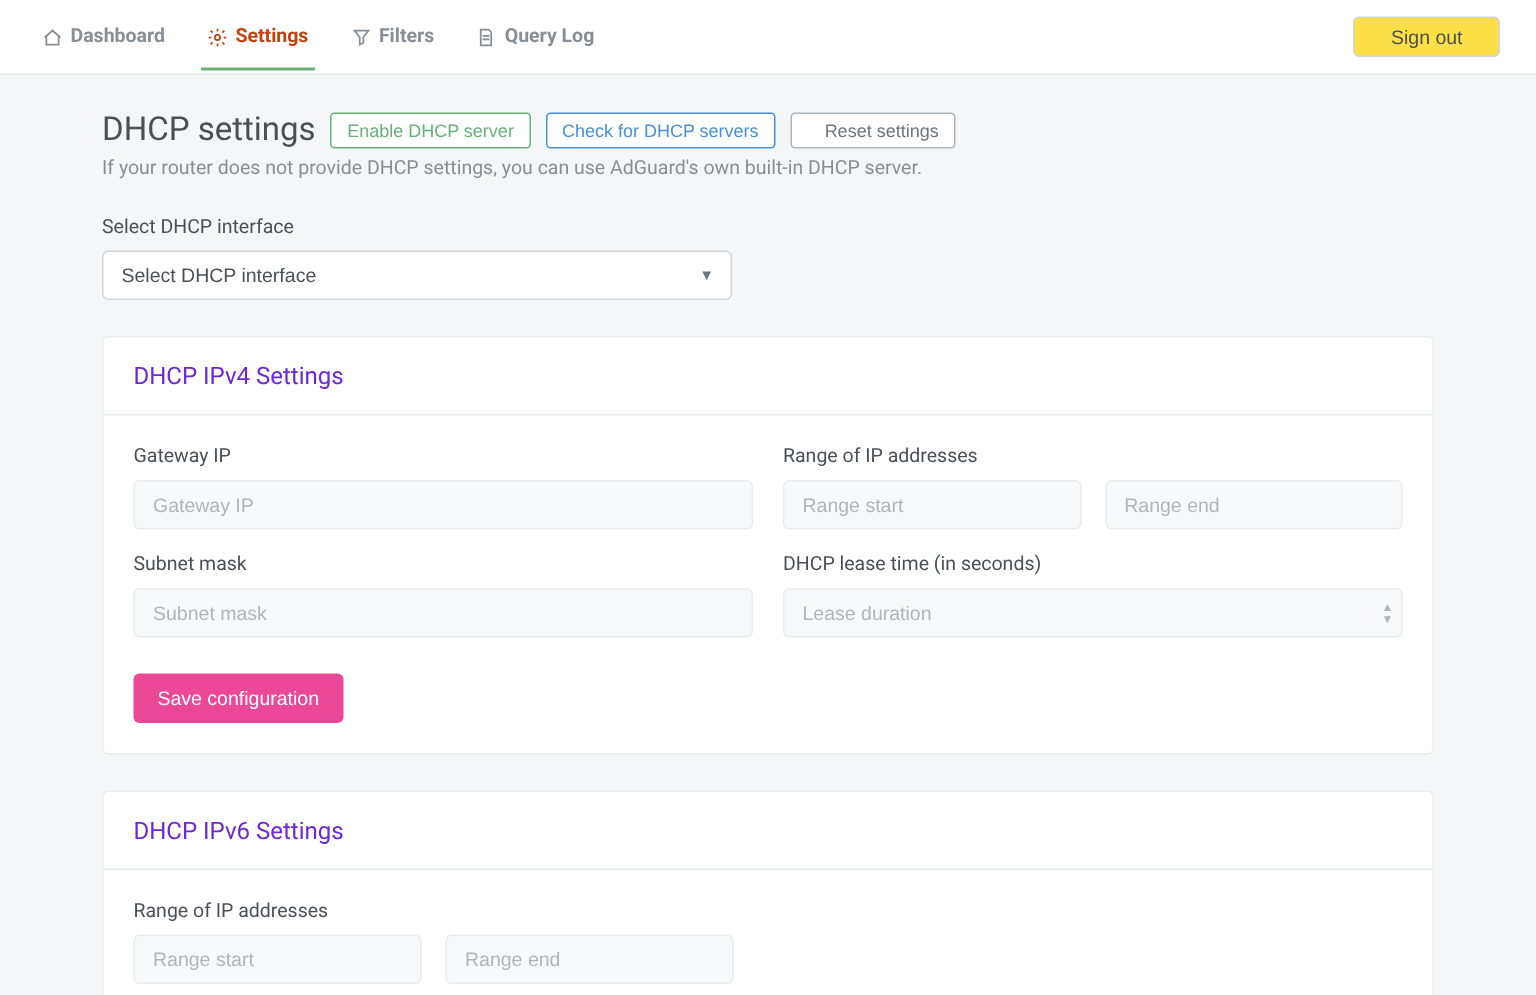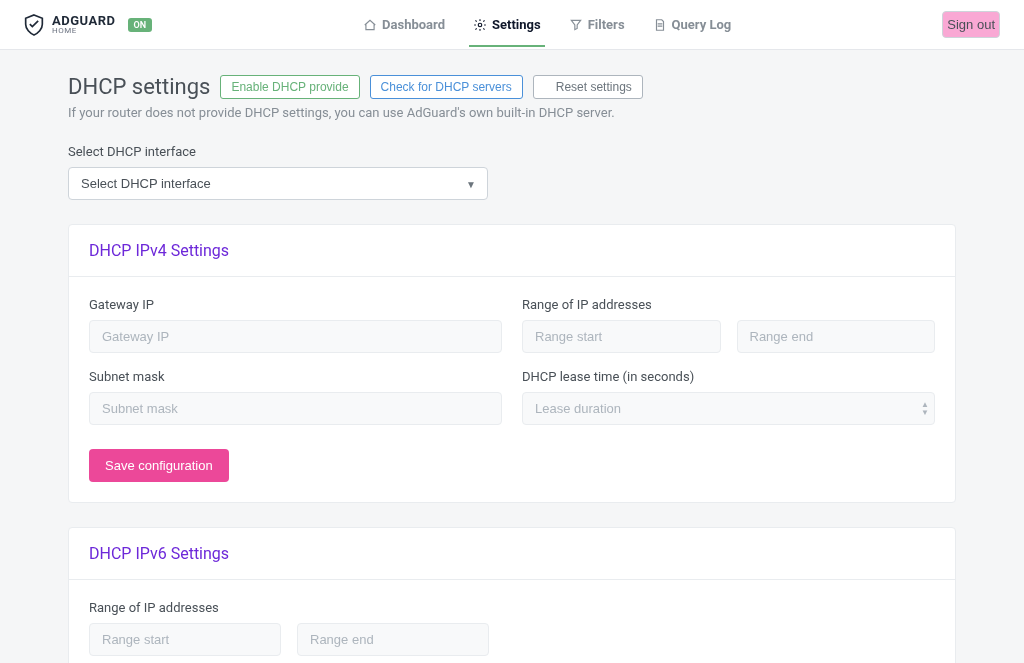--- a/index.html
+++ b/index.html
@@ -8,23 +8,23 @@
 .container { max-width: 920px; margin: 0 auto; padding: 0 16px; }
 .header-inner { max-width: 1000px; margin: 0 auto; width: 100%; display: flex; align-items: center; justify-content: space-between; }
 .logo-area { display: flex; align-items: center; gap: 8px; }
 .logo-shield { width: 20px; height: 22px; }
 .logo-text { display: flex; flex-direction: column; line-height: 1; }
 .logo-main { font-weight: 700; font-size: 13px; letter-spacing: 0.5px; color: #1f2937; }
 .logo-sub { font-size: 8px; color: #6b7280; letter-spacing: 0.5px; }
 .badge-on { background: #67b279; color: #fff; font-size: 9px; font-weight: 600; padding: 2px 6px; border-radius: 3px; margin-left: 4px; }
 .nav { display: flex; gap: 20px; align-items: center; }
 .nav-item { display: flex; align-items: center; gap: 5px; color: #868e96; text-decoration: none; font-size: 13px; padding: 15px 4px 13px; border-bottom: 2px solid transparent; cursor: pointer; font-weight: bold; }
-.nav-item.active { color: #0f172a; border-bottom-color: #67b279; text-align: right; }
+.nav-item.active { color: #c2410c; border-bottom-color: #67b279; text-align: right; }
 .nav-icon { width: 14px; height: 14px; }
-.sign-out { border: 1px solid #ced4da; background: #f9a8d4; color: #495057; padding: 5px 4px; border-radius: 4px; font-size: 13px; cursor: pointer; }
+.sign-out { border: 1px solid #ced4da; background: #fde047; color: #495057; padding: 5px 24px; border-radius: 4px; font-size: 13px; cursor: pointer; }
 .main { padding: 24px 0 40px; }
 .page-header { display: flex; align-items: center; gap: 10px; margin-bottom: 6px; flex-wrap: wrap; }
 .page-title { font-size: 22px; font-weight: 400; color: #495057; }
 .btn-outline { border: 1px solid; background: #fff; padding: 4px 10px; border-radius: 3px; font-size: 12px; cursor: pointer; }
 .btn-green { color: #67b279; border-color: #67b279; }
 .btn-blue { color: #4a90d9; border-color: #4a90d9; }
 .btn-gray { color: #6c757d; border-color: #adb5bd; padding-left: 22px; }
 .page-desc { color: #868e96; font-size: 13px; margin-bottom: 24px; }
 .field-label { font-size: 13px; color: #495057; margin-bottom: 8px; display: block; }
 .select-wrap { position: relative; max-width: 420px; margin-bottom: 24px; }
@@ -44,31 +44,20 @@
 .spinners { position: absolute; right: 6px; top: 50%; transform: translateY(-50%); display: flex; flex-direction: column; font-size: 8px; color: #adb5bd; line-height: 1; gap: 1px; }
 .btn-primary { background: #ec4899; color: #fff; border: none; padding: 9px 16px; border-radius: 4px; font-size: 13px; cursor: pointer; margin-top: 8px; }
 .small-range { display: flex; gap: 16px; max-width: 400px; margin-bottom: 16px; }
 .small-range .input { flex: 1; }
 </style>
 </head>
 <body>
 
 <div class="header">
   <div class="header-inner">
-    <div class="logo-area">
-      <svg class="logo-shield" viewBox="0 0 24 26" fill="none" stroke="#1f2937" stroke-width="2">
-        <path d="M12 1 L22 5 L22 12 C22 18 17 23 12 25 C7 23 2 18 2 12 L2 5 Z"></path>
-        <path d="M7 12 L10 15 L17 8" stroke-width="2"></path>
-      </svg>
-      <div class="logo-text">
-        <span class="logo-main">ADGUARD</span>
-        <span class="logo-sub">HOME</span>
-      </div>
-      <span class="badge-on">ON</span>
-    </div>
 
     <div class="nav">
       <a class="nav-item">
         <svg class="nav-icon" viewBox="0 0 24 24" fill="none" stroke="currentColor" stroke-width="2">
             <path d="M3 12 L12 4 L21 12 M5 10 V20 H19 V10"></path>
           </svg>
         <span>Dashboard</span>
       </a>
       <a class="nav-item active">
         <svg class="nav-icon" viewBox="0 0 24 24" fill="none" stroke="currentColor" stroke-width="2">
@@ -93,21 +82,21 @@
 
     <button class="sign-out">Sign out</button>
   </div>
 </div>
 
 <div class="main">
   <div class="container">
 
     <div class="page-header">
       <h1 class="page-title">DHCP settings</h1>
-      <button class="btn-outline btn-green">Enable DHCP provide</button>
+      <button class="btn-outline btn-green">Enable DHCP server</button>
       <button class="btn-outline btn-blue">Check for DHCP servers</button>
       <button class="btn-outline btn-gray">Reset settings</button>
     </div>
     <p class="page-desc">If your router does not provide DHCP settings, you can use AdGuard's own built-in DHCP server.</p>
 
     <label class="field-label">Select DHCP interface</label>
     <div class="select-wrap">
       <select class="select">
         <option>Select DHCP interface</option>
       </select>

